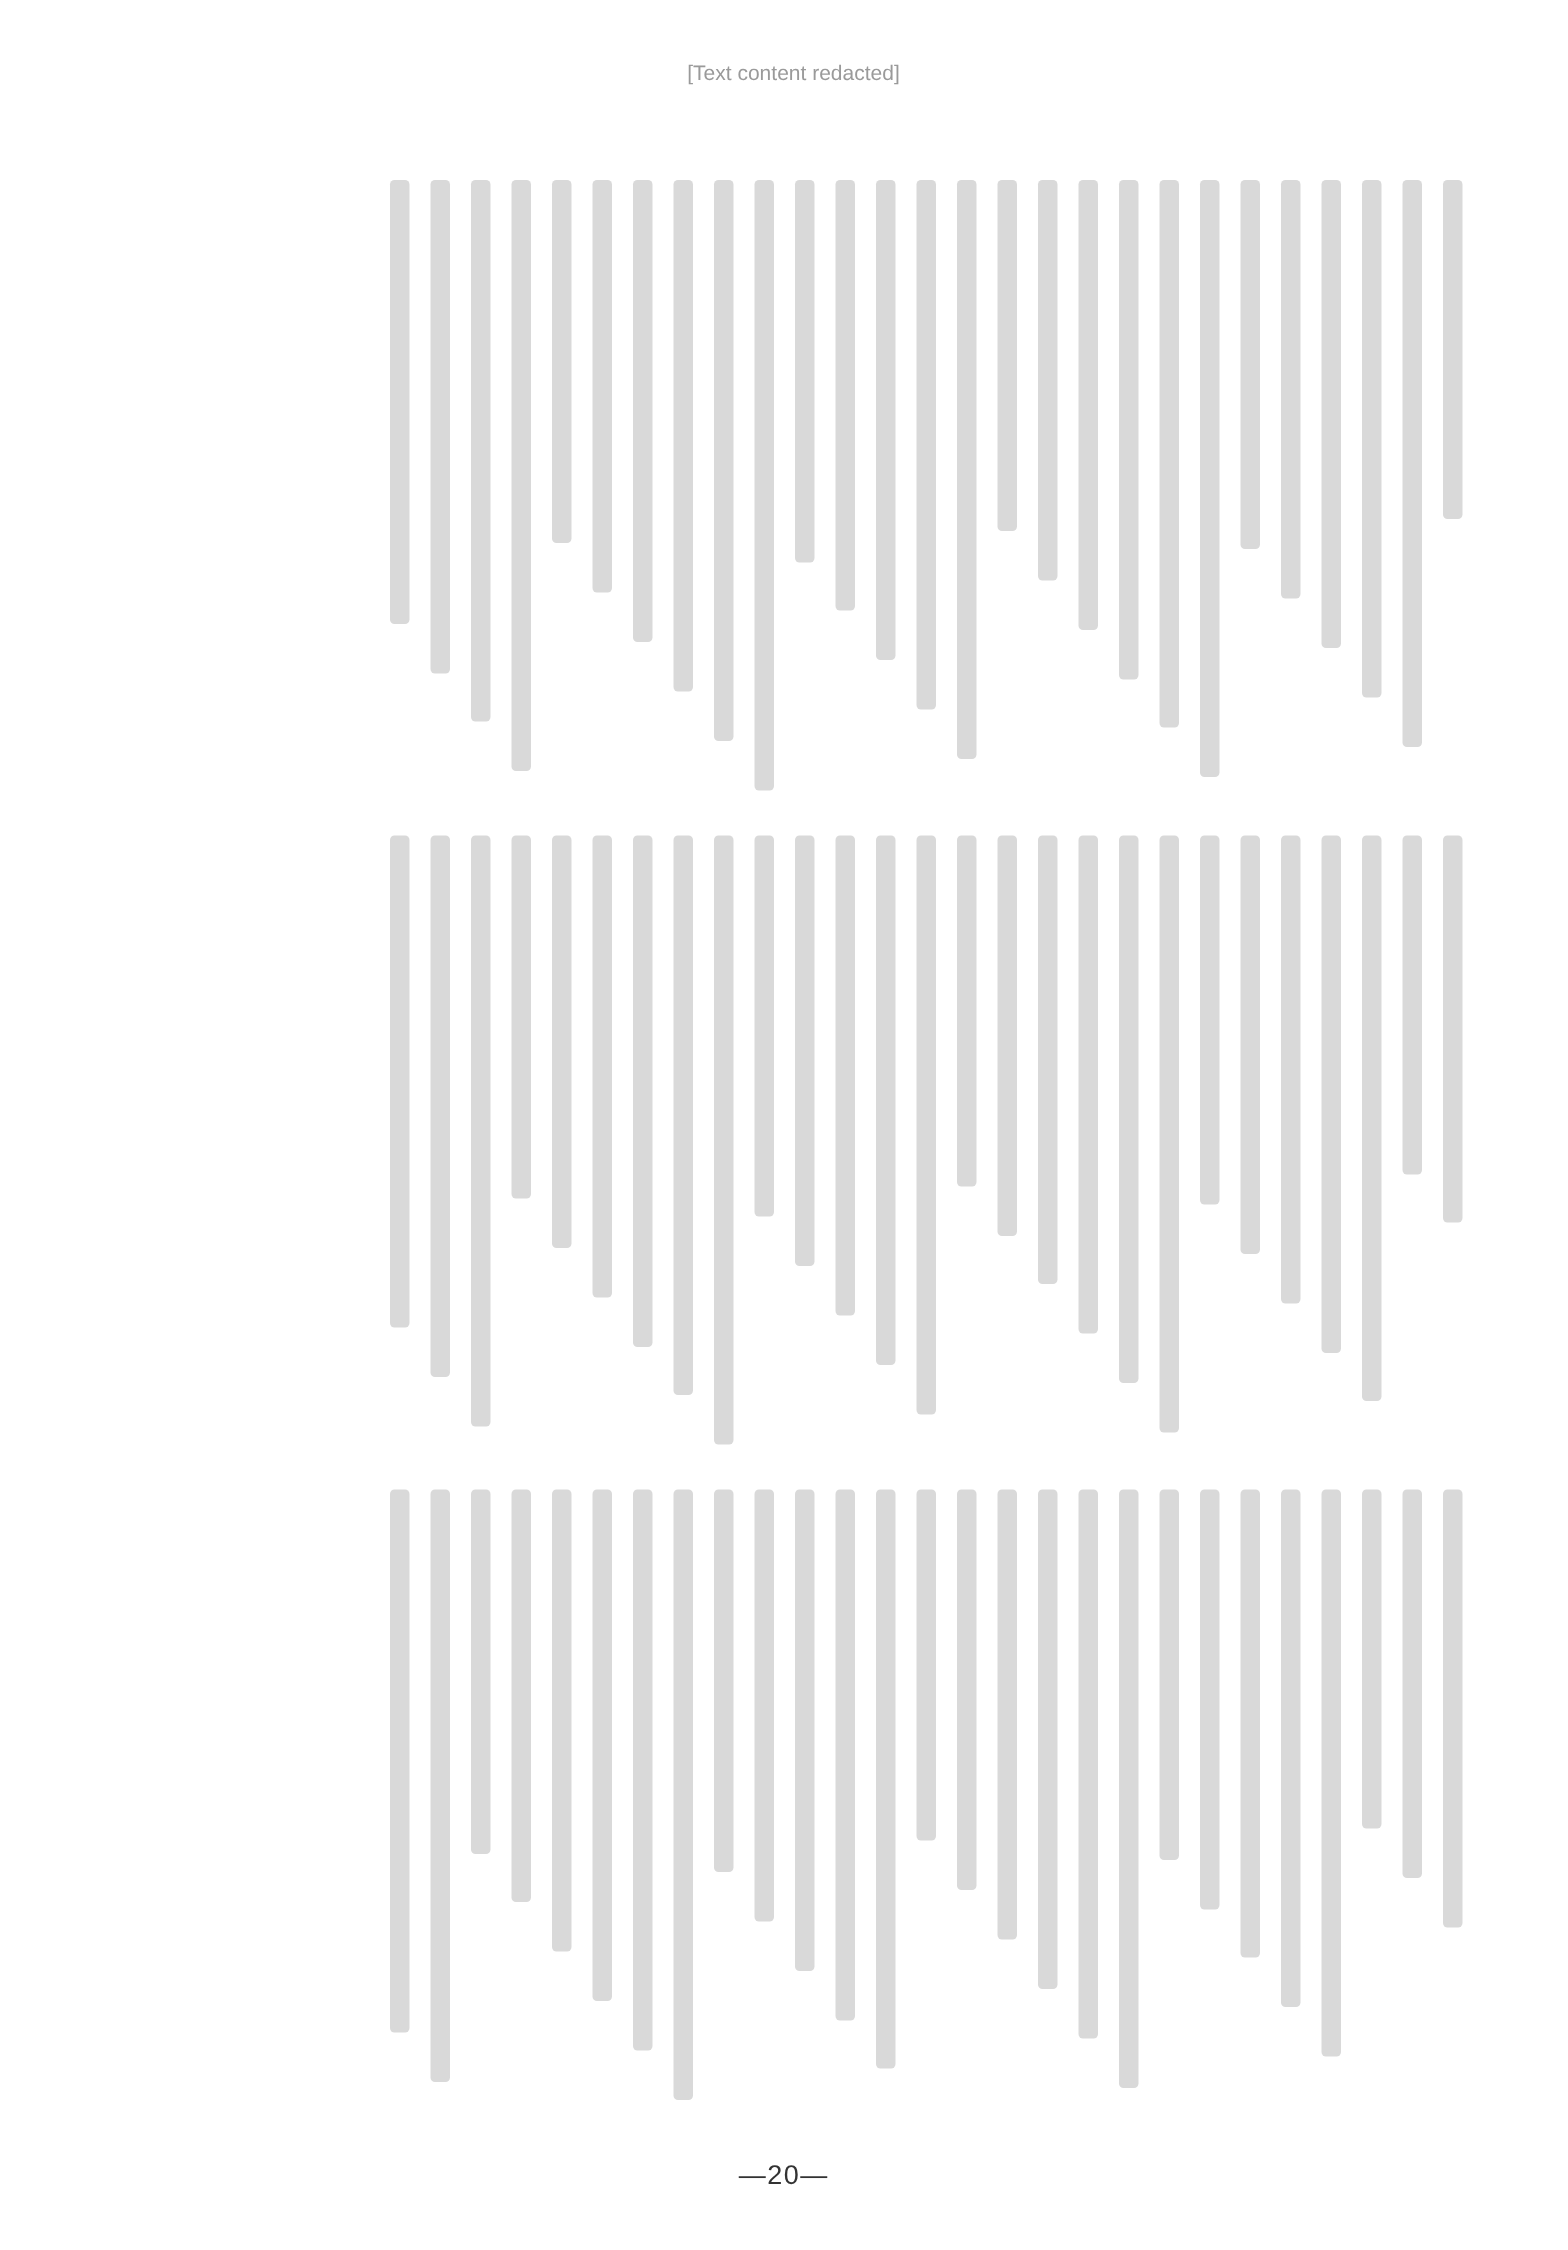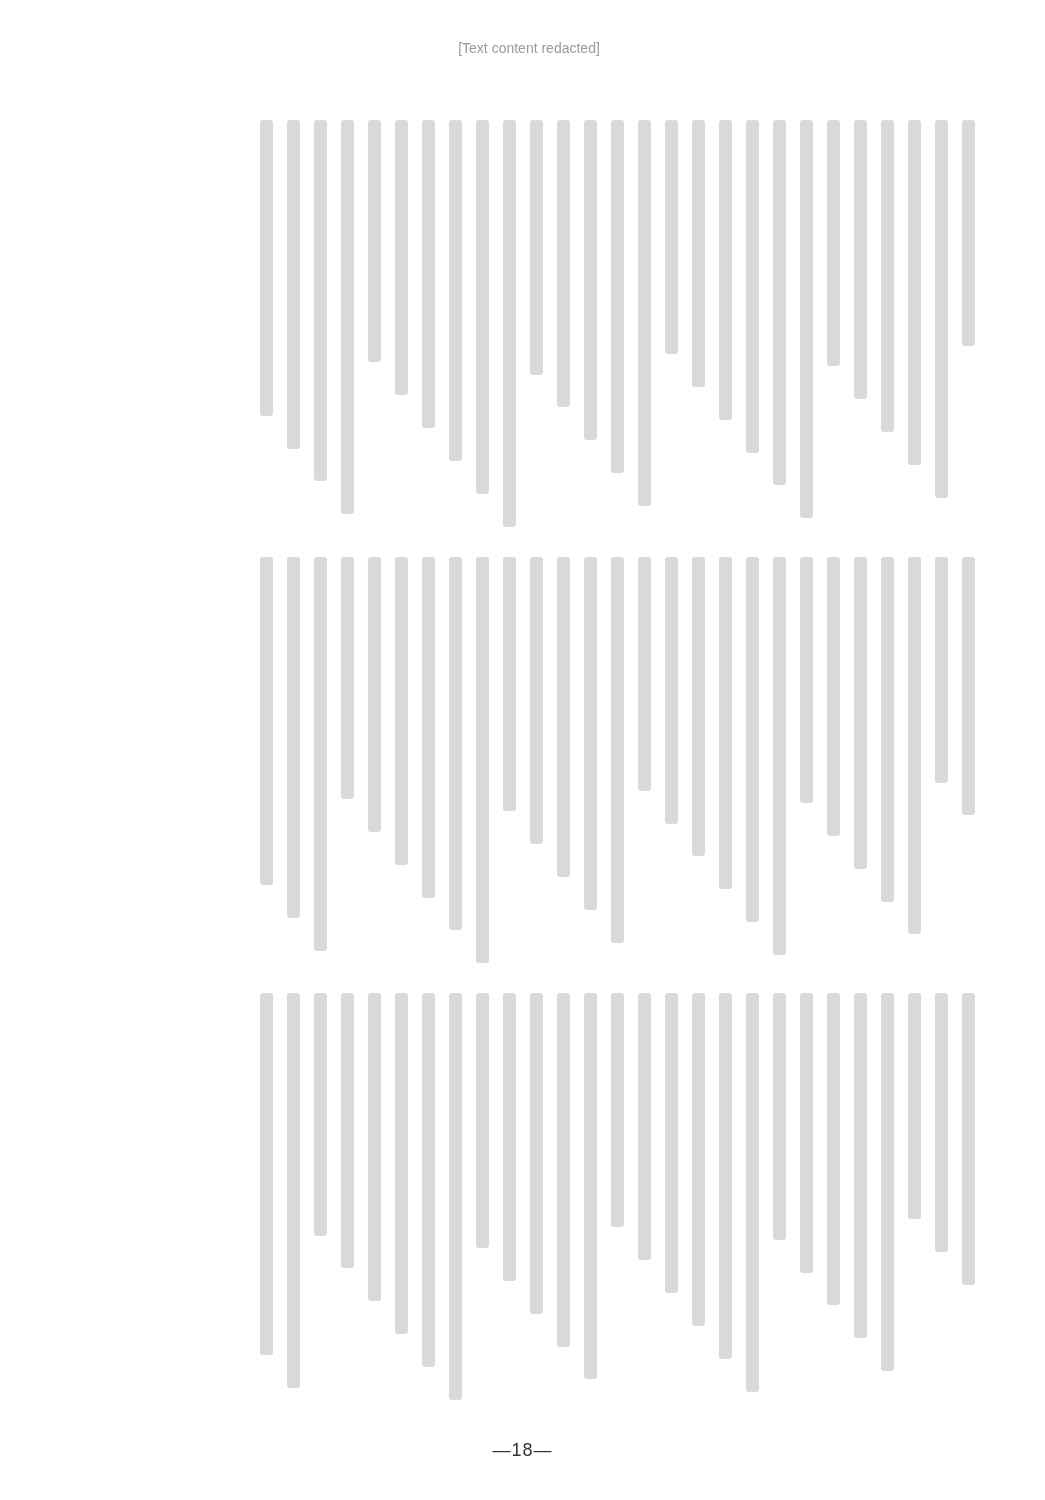--- a/index.html
+++ b/index.html
@@ -132,14 +132,14 @@
       <div class="col" style="height: 99%;"></div>
       <div class="col" style="height: 91%;"></div>
       <div class="col" style="height: 83%;"></div>
       <div class="col" style="height: 75%;"></div>
       <div class="col" style="height: 67%;"></div>
       <div class="col" style="height: 59%;"></div>
       <div class="col" style="height: 96%;"></div>
       <div class="col" style="height: 88%;"></div>
     </div>
 
-  <div class="footer">—18—</div>
+  <div class="footer">—20—</div>
 </div>
 
 </body></html>

